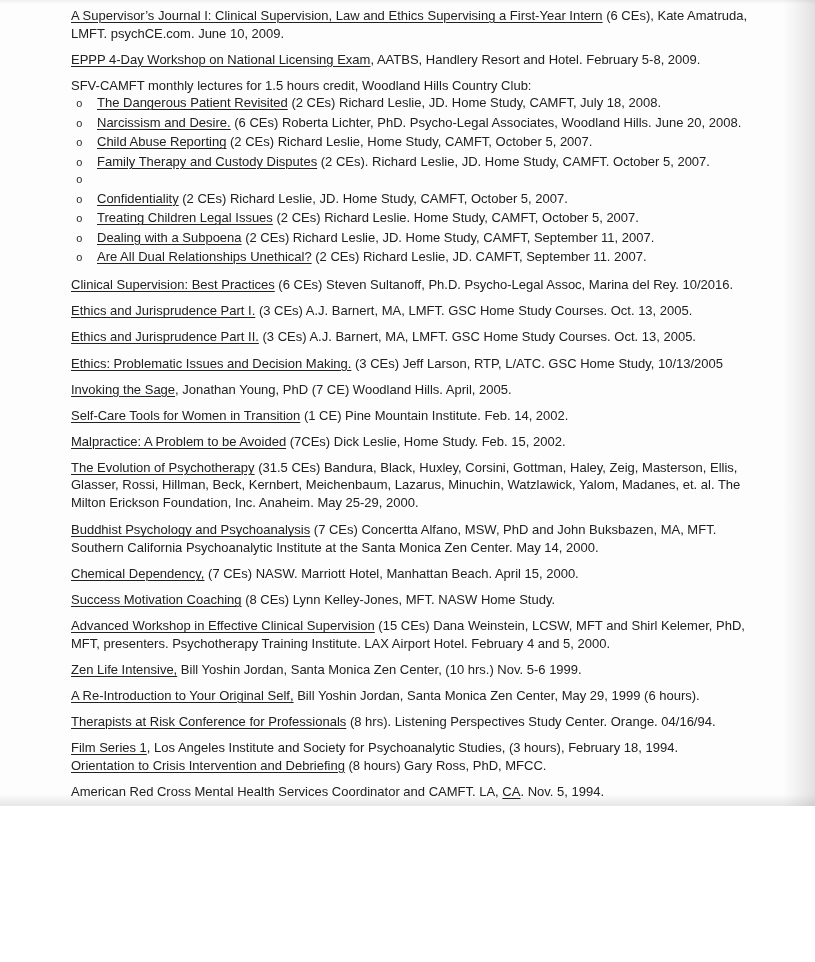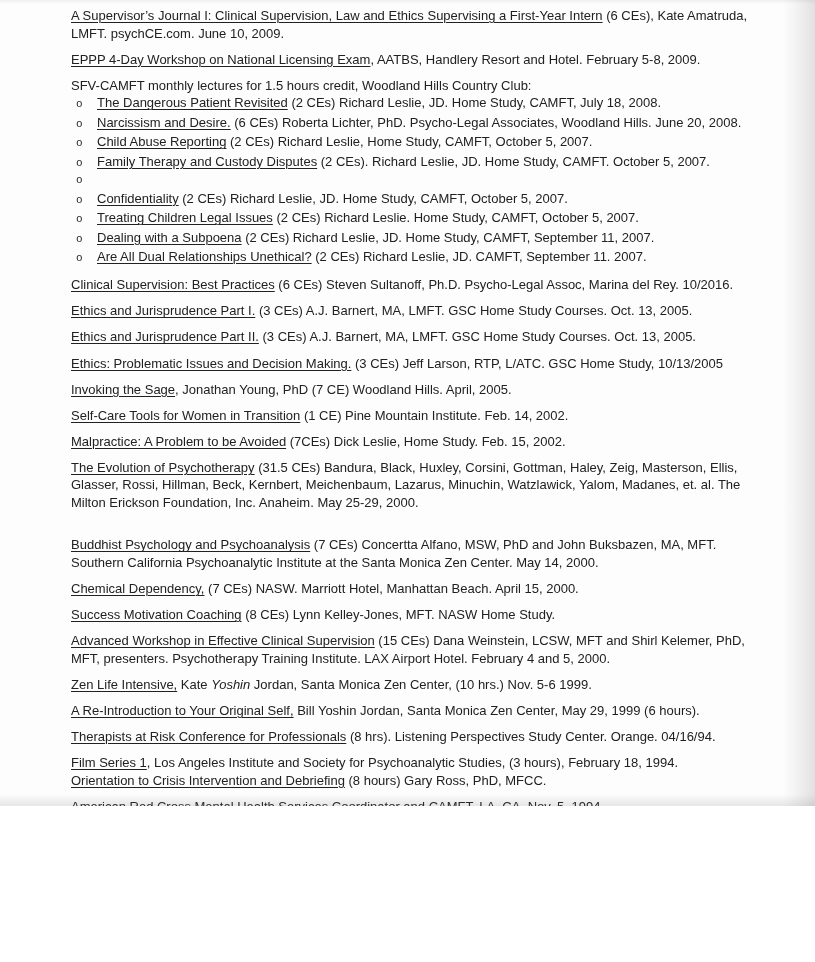--- a/index.html
+++ b/index.html
@@ -8,32 +8,32 @@
     width:815px;height:806px;
     background:#fdfdfd;
     overflow:hidden;
     color:#212121;
     font-family:"Liberation Sans","DejaVu Sans",sans-serif;
     font-size:13px;
     line-height:17.5px;
   }
   .content{position:absolute;left:71px;top:7px;width:680px;}
   .block{margin:0 0 8.6px 0;}
-  .block.gap{margin-top:25px;}
+  .block.gap{margin-top:10px;}
   p.para{margin:0;padding:0;}
   ul.bullet-list{list-style:none;margin:0;padding:0 0 0 5px;}
   li.bullet-item{display:flex;align-items:baseline;}
   .bullet{
     flex:0 0 21px;width:21px;
     font-family:"Liberation Mono","DejaVu Sans Mono",monospace;
     font-size:11px;color:#2a2a2a;
   }
   .li-text{flex:1 1 auto;}
   .u{text-decoration:underline;text-decoration-thickness:1px;text-underline-offset:2px;}
-  .i{font-style:italic;}
+  .i{}
   .page-number{position:absolute;left:727px;top:896px;}
   
   .edge-right{
     position:absolute;top:0;right:0;width:32px;height:100%;
     background:linear-gradient(to right,rgba(110,110,110,0) 0%,rgba(110,110,110,0.08) 45%,rgba(110,110,110,0.20) 100%);
     pointer-events:none;
   }
   .edge-bottom{
     position:absolute;left:0;bottom:0;width:100%;height:12px;
     background:linear-gradient(to bottom,rgba(110,110,110,0),rgba(110,110,110,0.16));
@@ -127,21 +127,21 @@
       <div class="block">
         <p class="para"><span class="u">Chemical Dependency,</span><span class=""> (7 CEs) NASW. Marriott Hotel, Manhattan Beach. April 15, 2000.</span></p>
       </div>
       <div class="block">
         <p class="para"><span class="u">Success Motivation Coaching</span><span class=""> (8 CEs) Lynn Kelley-Jones, MFT. NASW Home Study.</span></p>
       </div>
       <div class="block">
         <p class="para"><span class="u">Advanced Workshop in Effective Clinical Supervision</span><span class=""> (15 CEs) Dana Weinstein, LCSW, MFT and Shirl Kelemer, PhD, MFT, presenters. Psychotherapy Training Institute. LAX Airport Hotel. February 4 and 5, 2000.</span></p>
       </div>
       <div class="block">
-        <p class="para"><span class="u">Zen Life Intensive,</span><span class=""> Kate </span><span class=" i">Yoshin</span><span class=""> Jordan, Santa Monica Zen Center, (10 hrs.) Nov. 5-6 1999.</span></p>
+        <p class="para"><span class="u">Zen Life Intensive,</span><span class=""> Bill </span><span class=" i">Yoshin</span><span class=""> Jordan, Santa Monica Zen Center, (10 hrs.) Nov. 5-6 1999.</span></p>
       </div>
       <div class="block">
         <p class="para"><span class="u">A Re-Introduction to Your Original Self,</span><span class=""> Bill Yoshin Jordan, Santa Monica Zen Center, May 29, 1999 (6 hours).</span></p>
       </div>
       <div class="block">
         <p class="para"><span class="u">Therapists at Risk Conference for Professionals</span><span class=""> (8 hrs). Listening Perspectives Study Center. Orange. 04/16/94.</span></p>
       </div>
       <div class="block">
         <p class="para"><span class="u">Film Series 1</span><span class="">, Los Angeles Institute and Society for Psychoanalytic Studies, (3 hours), February 18, 1994.</span><br><span class="u">Orientation to Crisis Intervention and Debriefing</span><span class=""> (8 hours) Gary Ross, PhD, MFCC.</span></p>
       </div>

